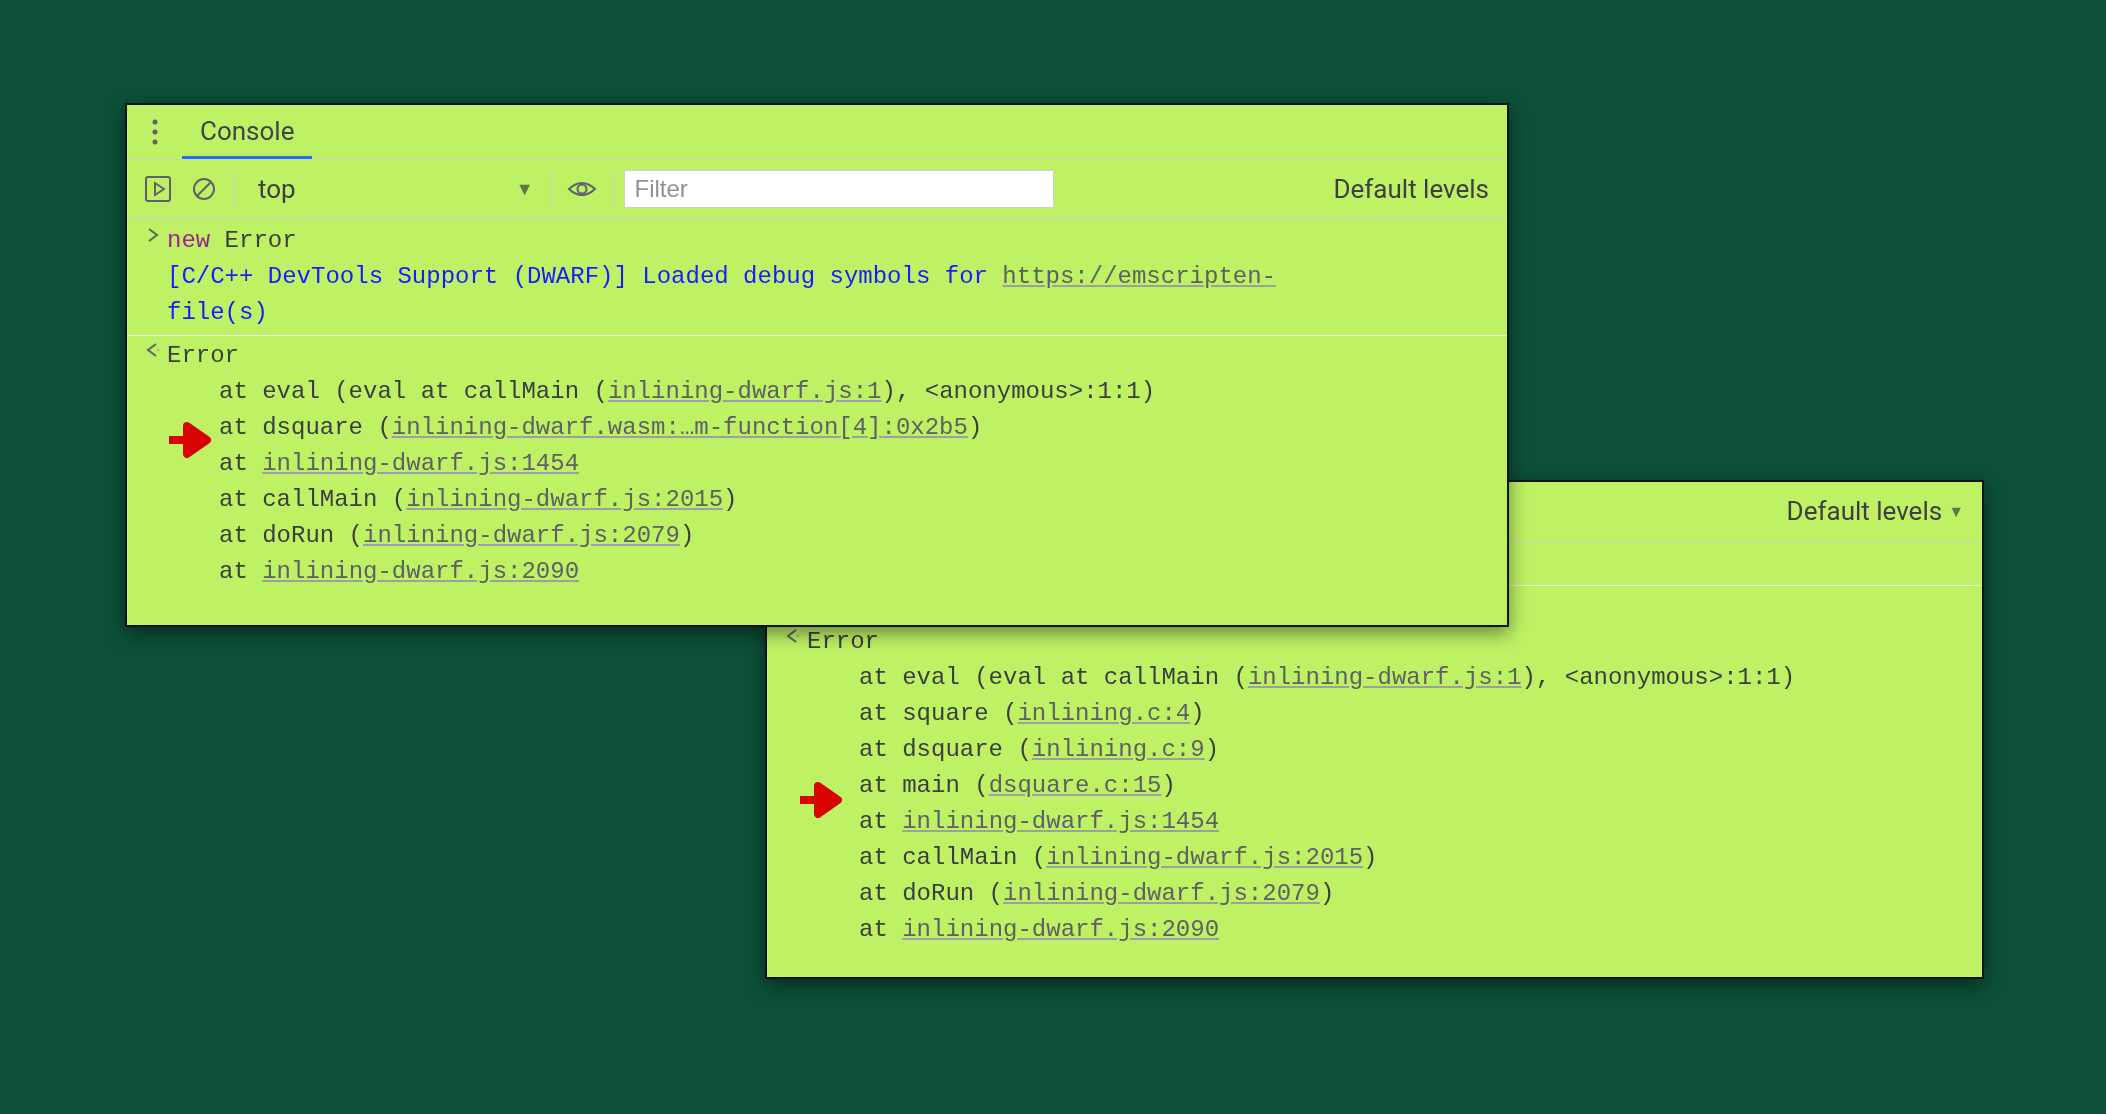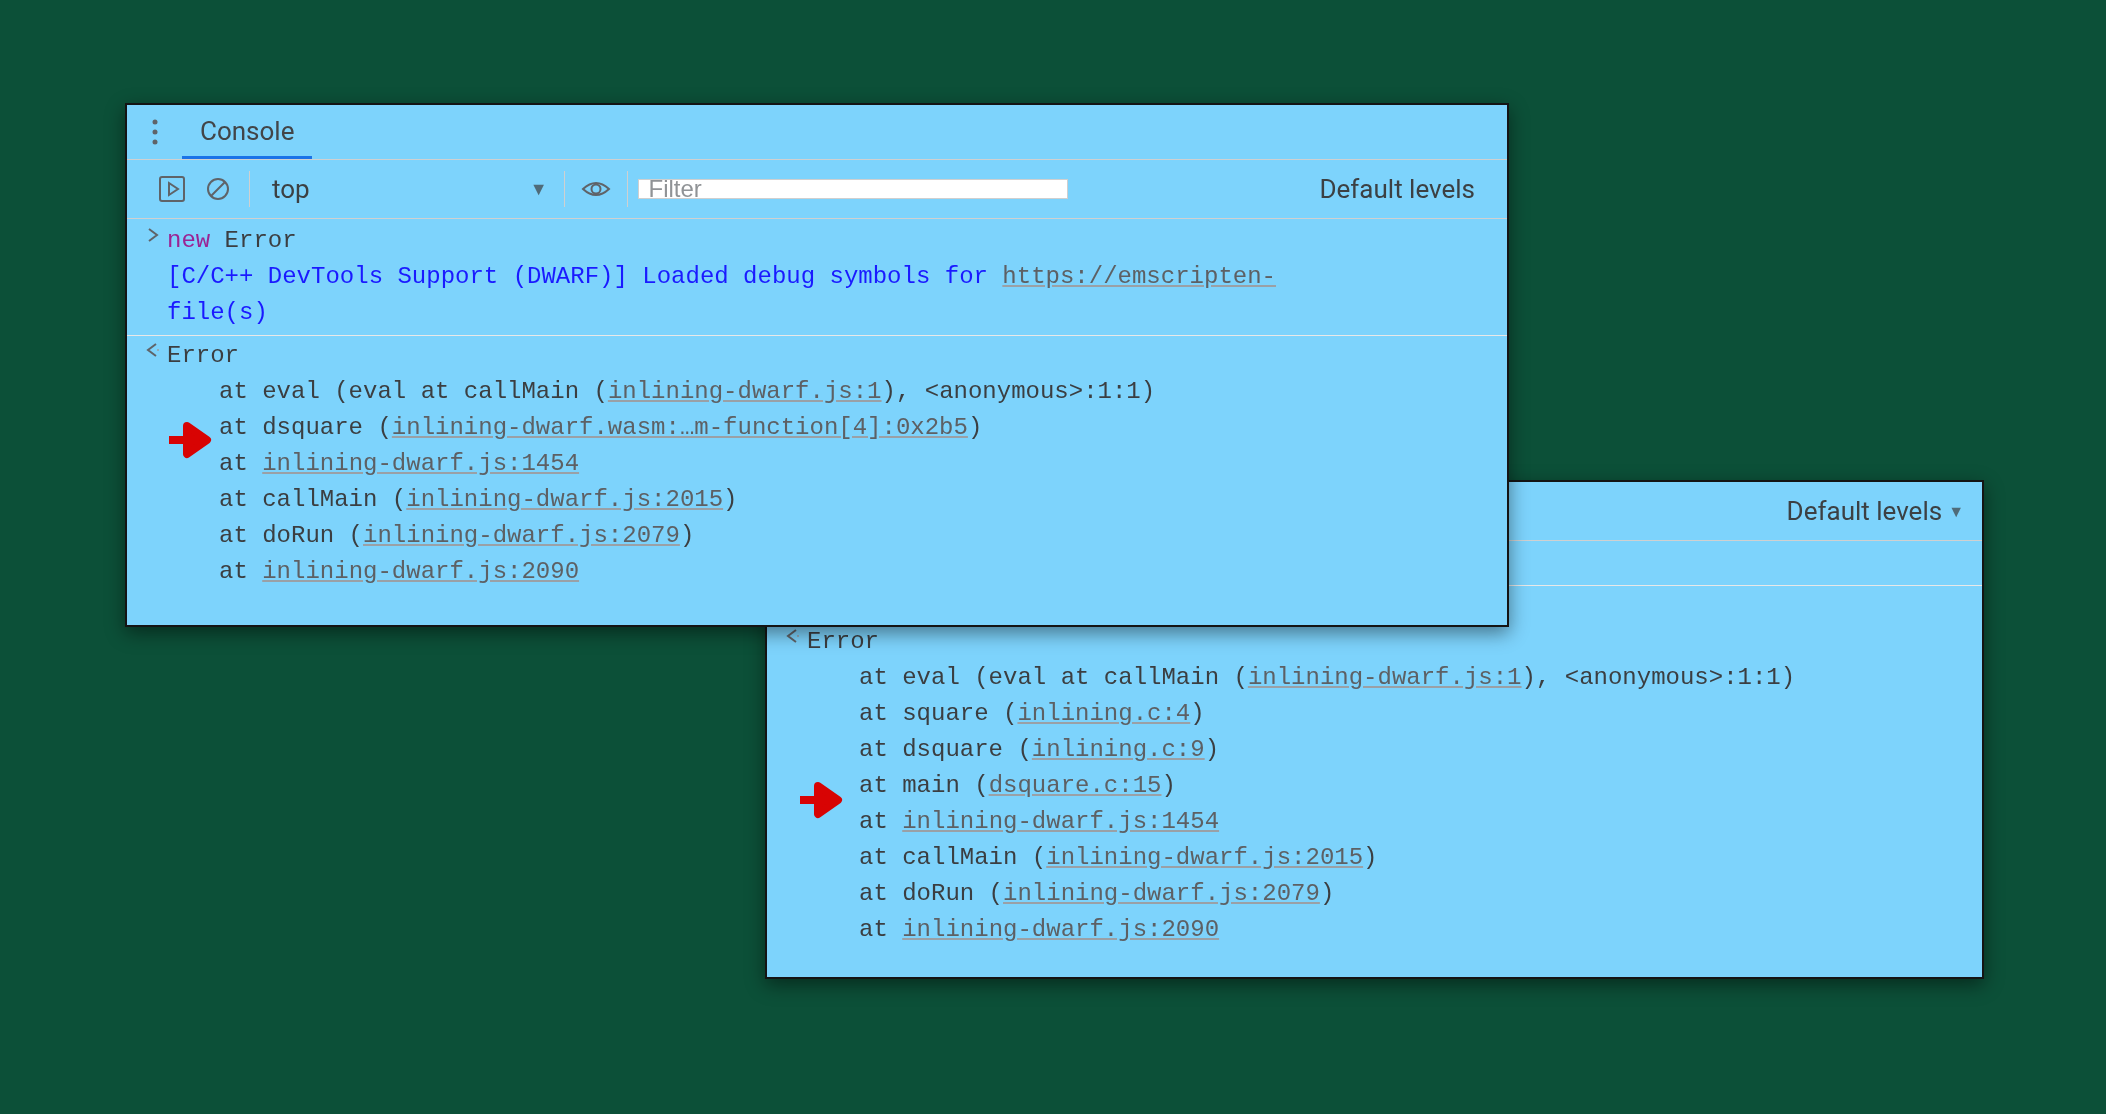--- a/index.html
+++ b/index.html
@@ -11,21 +11,21 @@
     font-family: -apple-system, BlinkMacSystemFont, "Segoe UI", Roboto, sans-serif;
     overflow: hidden;
   }
   .mono {
     font-family: ui-monospace, SFMono-Regular, Menlo, Consolas, "Liberation Mono", monospace;
     font-size: 24px;
     line-height: 1.5;
   }
   .panel {
     position: absolute;
-    background: #7dd3fc;
+    background: #bef264;
     border: 2px solid #141414;
     box-shadow: 0 6px 18px rgba(0,0,0,0.45);
     overflow: hidden;
   }
 
   
   #panel1 { left: 125px; top: 103px; width: 1380px; height: 520px; z-index: 10; }
 
   
   #panel2 { left: 765px; top: 480px; width: 1215px; height: 495px; z-index: 5; }
@@ -56,42 +56,42 @@
     box-sizing: border-box;
   }
 
   
   .toolbar {
     height: 58px;
     border-bottom: 1px solid #d0d0d0;
     display: flex;
     align-items: center;
     gap: 4px;
-    padding: 0 24px;
+    padding: 0 10px;
     color: #5f6368;
   }
   .tbtn {
     width: 42px; height: 42px;
     display: flex; align-items: center; justify-content: center;
   }
   .toolbar .sep { width: 1px; height: 36px; background: #d0d0d0; margin: 0 6px; }
   .ctx-select {
     flex: 0 0 auto;
     height: 40px;
     display: flex;
     align-items: center;
     color: #3c4043;
     font-size: 26px;
     padding: 0 6px 0 12px;
     gap: 220px;
   }
   .ctx-select .caret { font-size: 18px; opacity: .7; }
   .filter-input {
     flex: 0 0 430px;
-    height: 20px;
+    height: 38px;
     border: 1px solid #cfcfcf;
     font-size: 24px;
     padding: 0 10px;
     color: #606368;
     background: #fff;
     box-sizing: border-box;
   }
   .filter-input::placeholder { color: #909396; }
   .levels {
     margin-left: auto;

